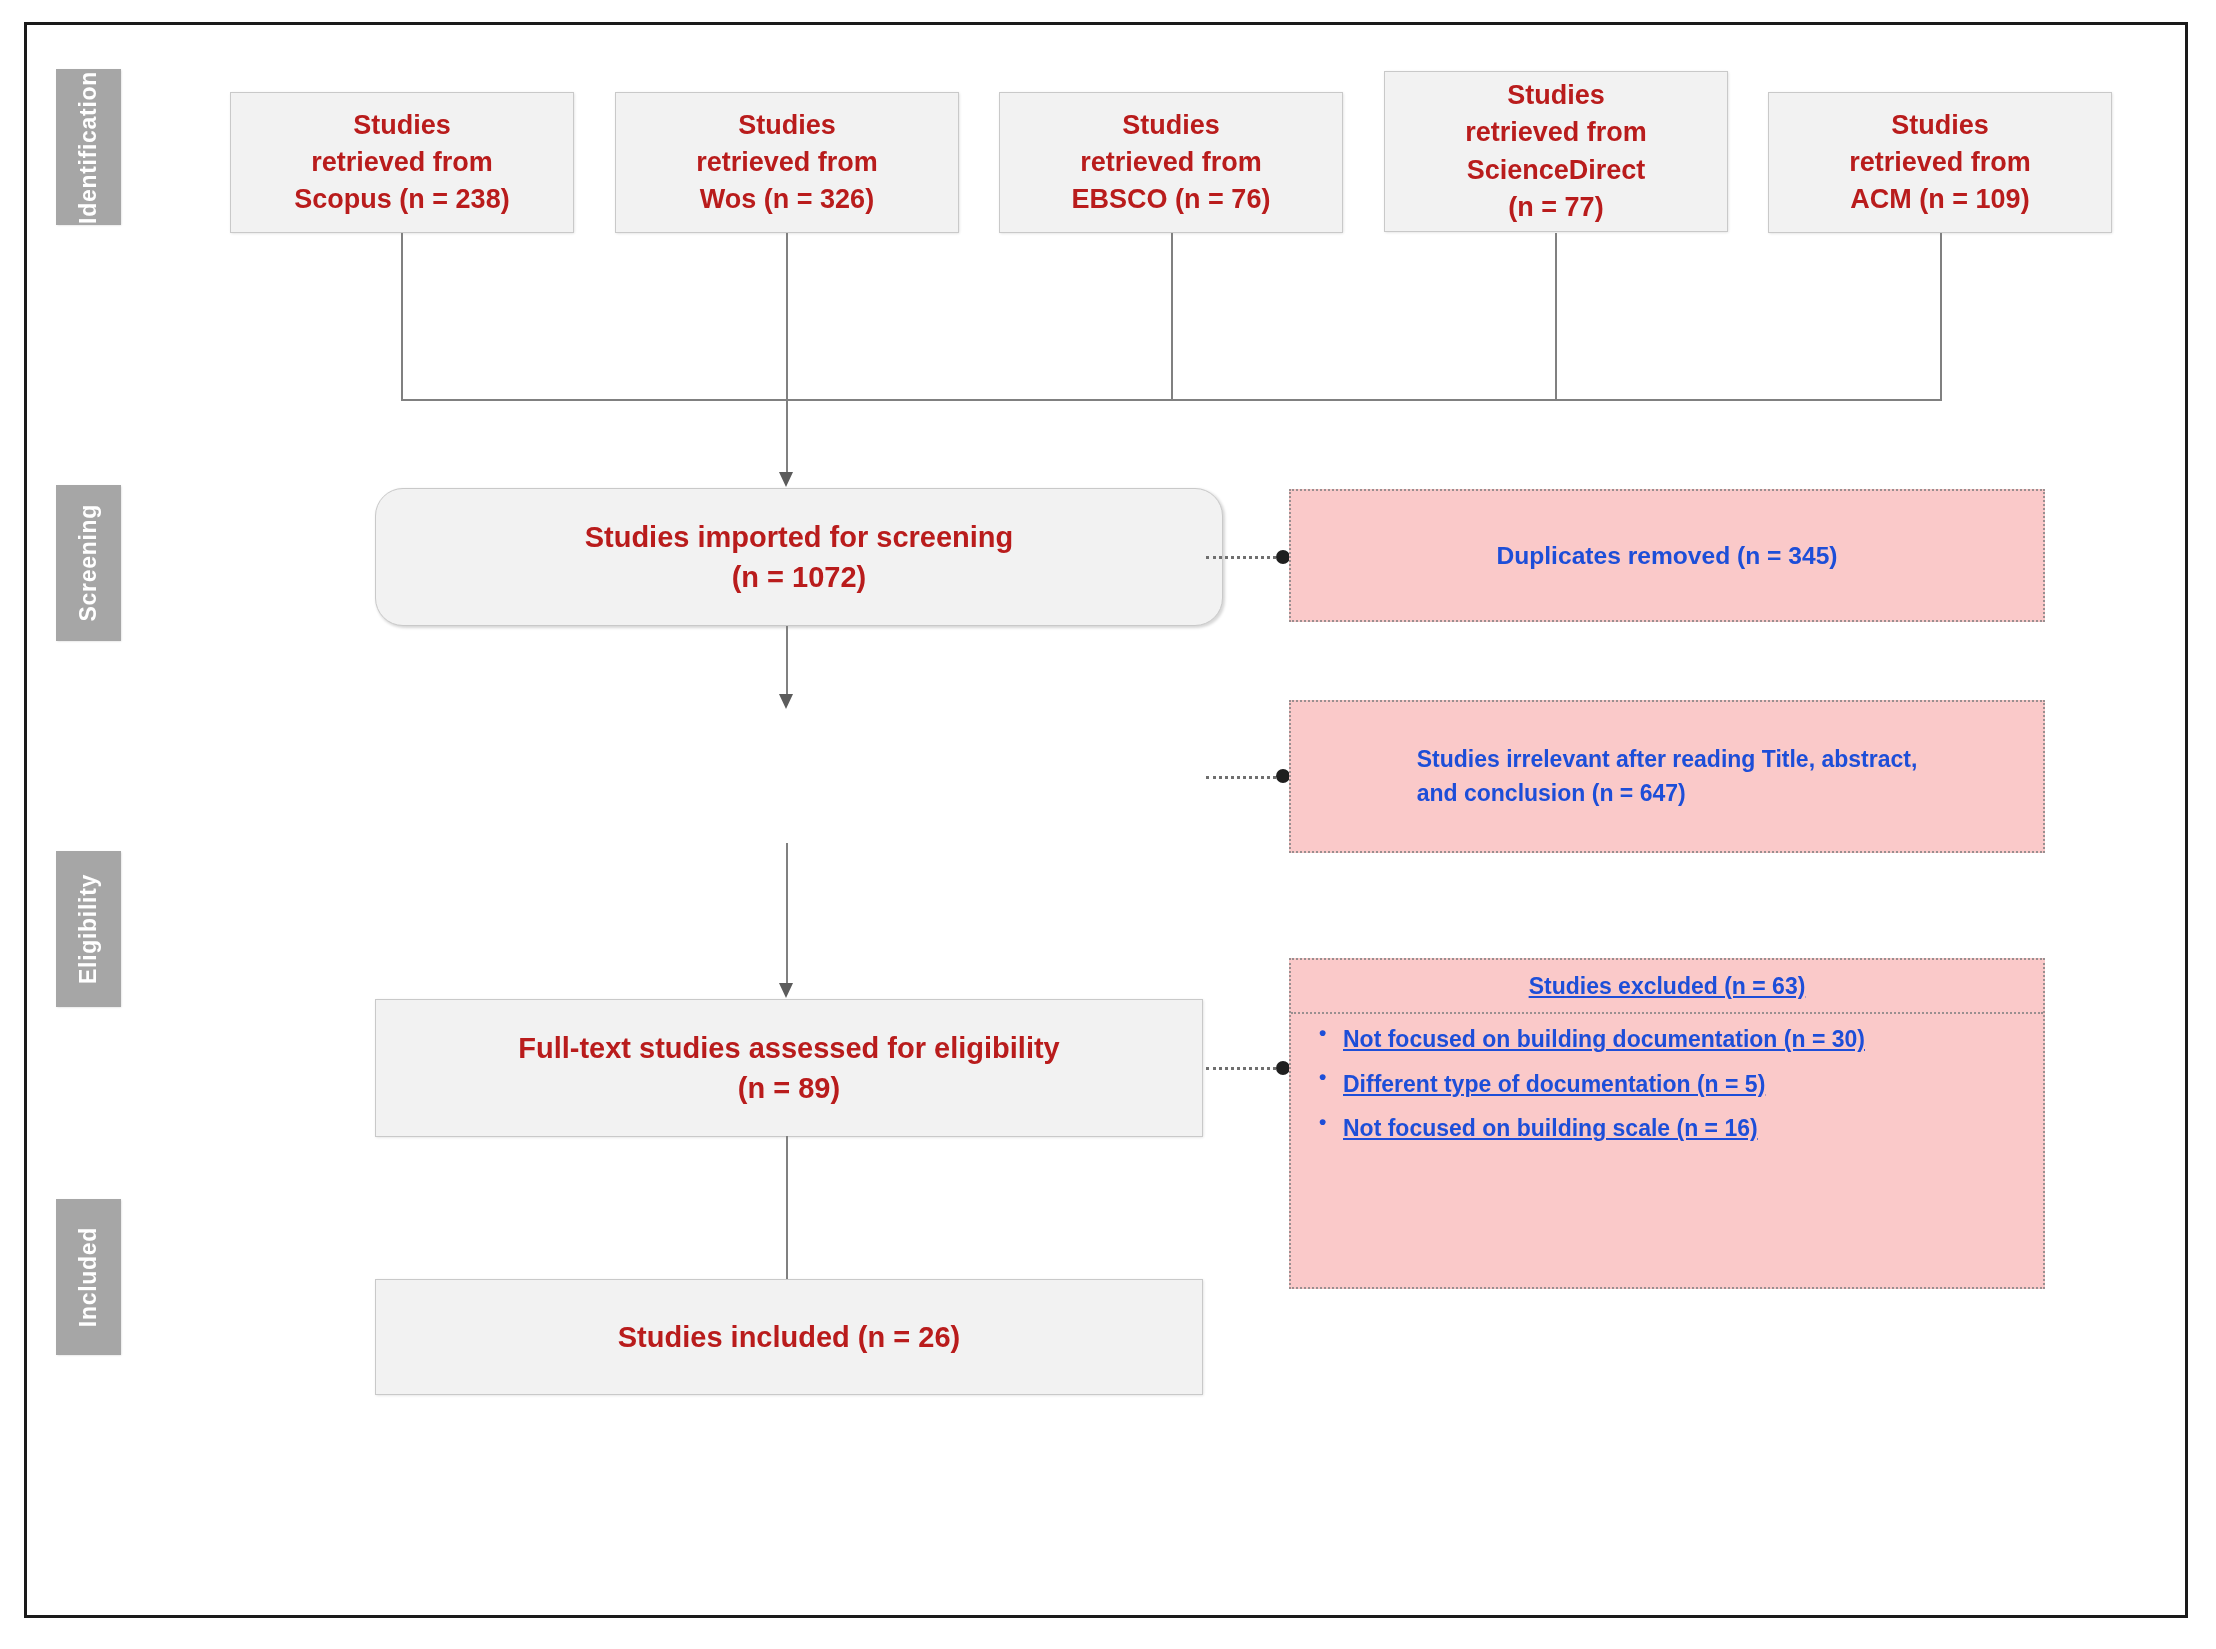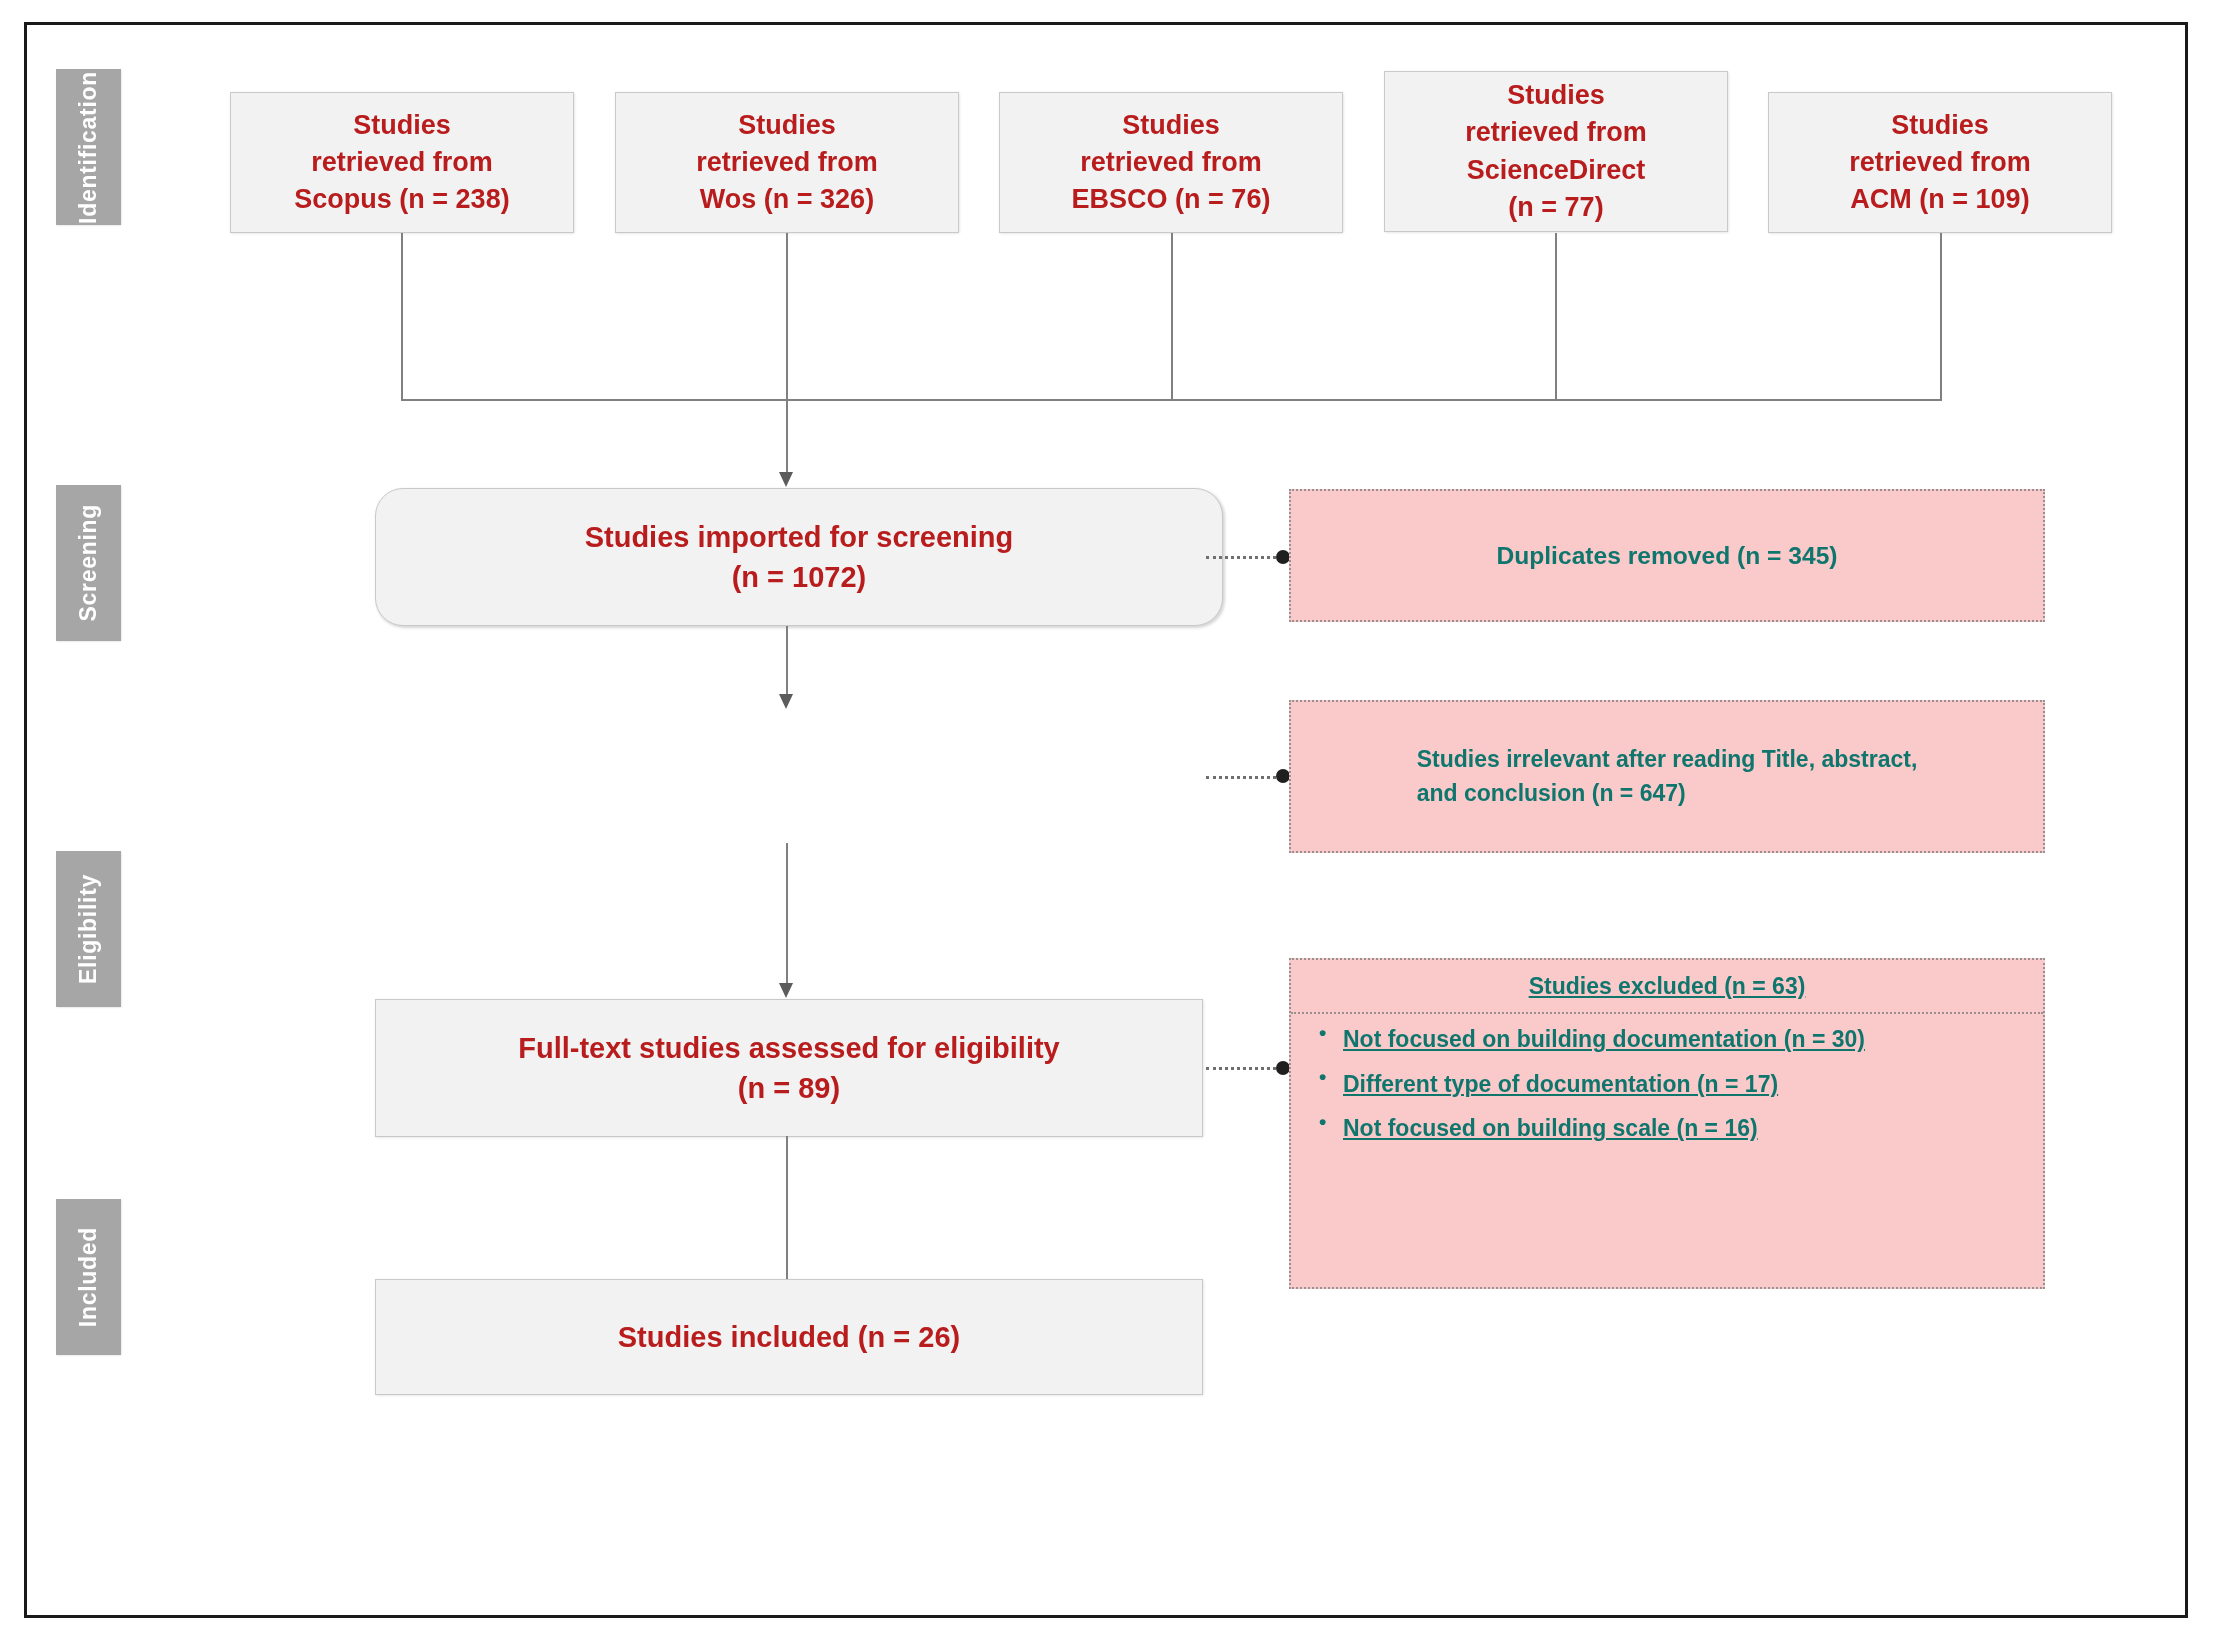--- a/index.html
+++ b/index.html
@@ -64,21 +64,21 @@
     padding: 4.2px 7px;
   }
   .flow-box .txt { display: block; }
 
   
   .pink-box {
     position: absolute;
     background: #fac9c9;
     border: 2.1px dotted #9a8f90;
     box-sizing: border-box;
-    color: #0f766e;
+    color: #1d4ed8;
     font-weight: bold;
     line-height: 1.45;
   }
   .pink-box.centered {
     display: flex;
     align-items: center;
     justify-content: center;
     text-align: center;
     padding: 4.2px 11.2px;
   }
@@ -249,21 +249,21 @@
       </div>
     </div>
 
     <div class="dotted-line" style="left:1179px; top:1042px; width:76px;"></div>
     <div class="dot-head" style="left:1249px; top:1036px;"></div>
 
     <div class="pink-box" style="left:1262px; top:933px; width:756px; height:331px; font-size:23px;text-decoration:underline;">
       <div class="pink-head">Studies excluded (n = 63)</div>
       <ul class="pink-list">
         <li>Not focused on building documentation (n = 30)</li>
-        <li>Different type of documentation (n = 17)</li>
+        <li>Different type of documentation (n = 5)</li>
         <li>Not focused on building scale (n = 16)</li>
       </ul>
     </div>
 
     <div class="vline" style="left:759px; top:1111px; height:177px;"></div>
     <div class="arrow-down" style="left:752px; top:1285px;"></div>
 
     <div class="flow-box" style="left:348px; top:1254px; width:828px; height:116px; font-size:29px;">
       <div class="txt">
         <div>Studies included (n = 26)</div>

